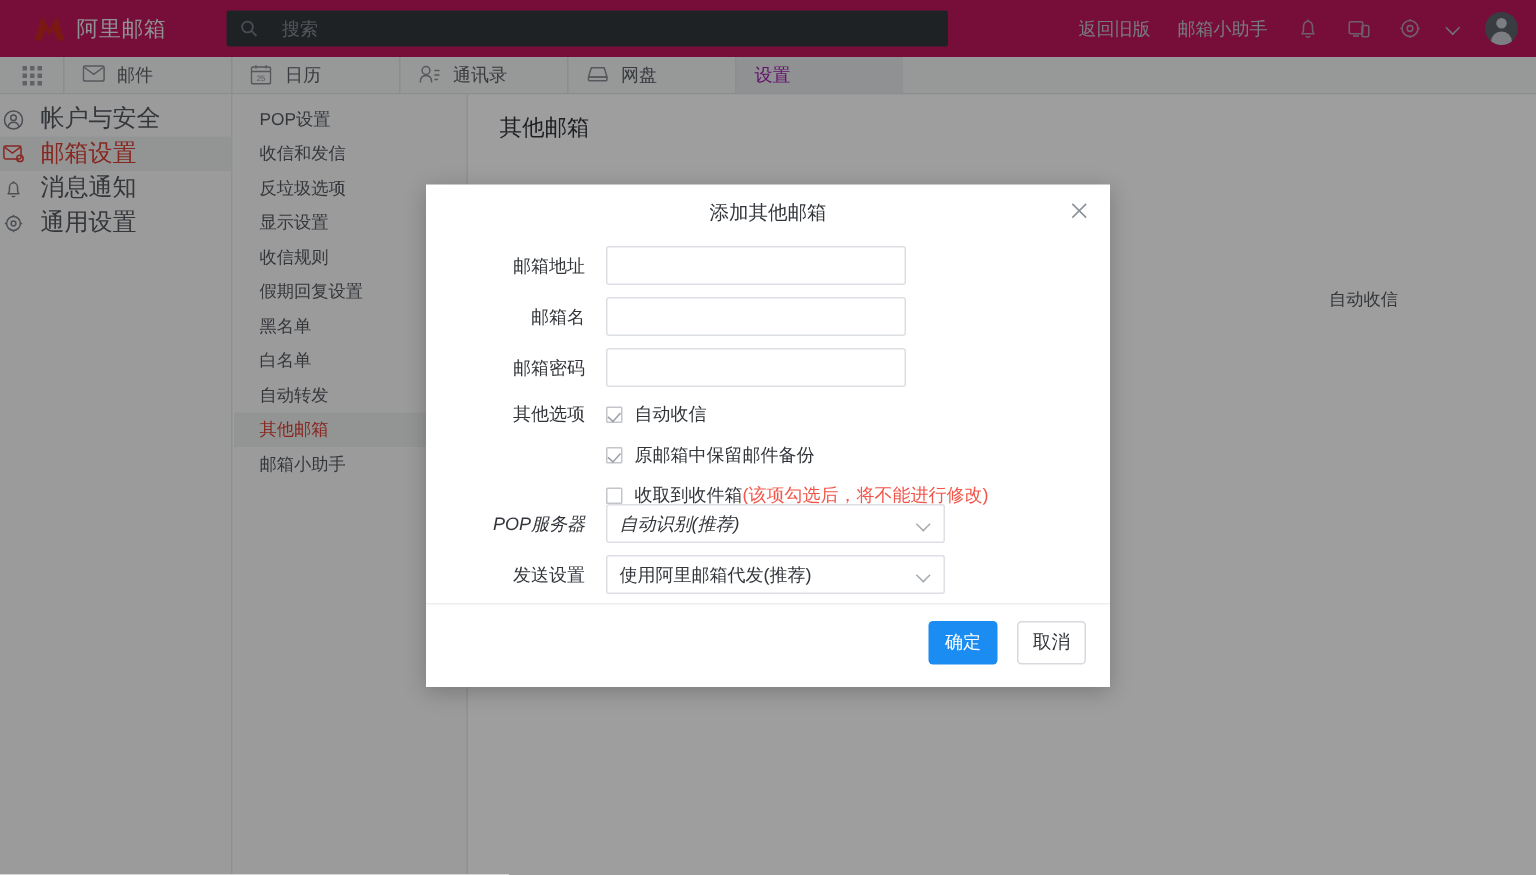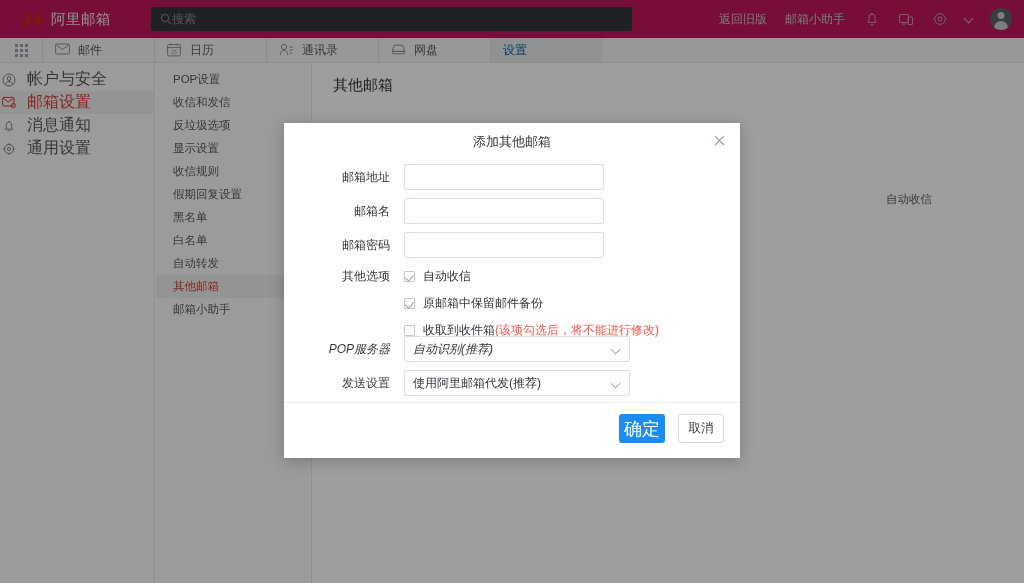--- a/index.html
+++ b/index.html
@@ -18,21 +18,21 @@
   }
   .brand { display: flex; align-items: center; margin-left: 22px; }
   .brand-logo { width: 22px; height: 18px; position: relative; margin-right: 7px; }
   .brand-name { color: #e9eaec; font-size: 14.5px; letter-spacing: 0.5px; }
 
   .searchbox {
     position: absolute; left: 151px; top: 7px; width: 481px; height: 24px;
     background: #33373c; border-radius: 2px; display: flex; align-items: center;
   }
   .search-ic { margin-left: 9px; width: 12px; height: 12px; position: relative; opacity: .65; }
-  .search-ph { color: #868b91; font-size: 12px; margin-left: 0; }
+  .search-ph { color: #868b91; font-size: 12px; margin-left: 16px; }
 
   .top-right { position: absolute; right: 12px; top: 0; height: 38px; display: flex; align-items: center; }
   .top-right .tlink { color: #c3c6ca; font-size: 12px; margin-right: 18px; white-space: nowrap; }
   .top-right .ticon { width: 18px; height: 18px; margin-right: 16px; position: relative; opacity: .8; }
   .avatar {
     width: 22px; height: 22px; border-radius: 50%; background: #5c6369;
     position: relative; overflow: hidden; margin-left: 2px;
   }
   .avatar::before { content:""; position:absolute; left:50%; top:4px; transform:translateX(-50%);
     width:7px; height:7px; border-radius:50%; background:#c9ccd0; }
@@ -50,21 +50,21 @@
     position: absolute; left: 0; top: 38px; width: 1024px; height: 25px;
     background: #f4f5f6; border-bottom: 1px solid #e2e4e6; display: flex; align-items: stretch;
   }
   .grid-btn { width: 42px; display: flex; align-items: center; justify-content: center; }
   .grid-dots { display: grid; grid-template-columns: repeat(3, 3px); gap: 2px; }
   .grid-dots i { width: 3px; height: 3px; background: #9aa0a6; display: block; }
   .navtab {
     display: flex; align-items: center; padding: 0 12px; font-size: 12px;
     color: #5b6066; border-left: 1px solid #e2e4e6; min-width: 112px;
   }
-  .navtab.active { background: #e8eaec; color: #0369a1; }
+  .navtab.active { background: #e8eaec; color: #a21caf; }
   .navtab .tabic { width: 15px; height: 14px; margin-right: 8px; position: relative; }
   .navtab .tablb { white-space: nowrap; }
 
   
   .sidebar1 {
     position: absolute; left: 0; top: 63px; width: 155px; height: 520px;
     background: #fbfbfc; border-right: 1px solid #e6e8ea;
   }
   .s1item { height: 23px; display: flex; align-items: center; padding-left: 2px; font-size: 16px; color: #55595e; text-align: center; }
   .s1item.active { background: #eef0f1; color: #d93f34; }
@@ -125,21 +125,21 @@
   .cbox.checked::after {
     content:""; position:absolute; left:2px; top:1px; width:4px; height:7px;
     border-right: 1.4px solid #9aa0a6; border-bottom: 1.4px solid #9aa0a6; transform: rotate(42deg);
   }
   .opt-text { font-size: 12px; color: #32363b; white-space: nowrap; }
   .opt-warn { color: #f2554a; }
 
   .modal-footer { position: absolute; left: 0; bottom: 0; width: 456px; height: 56px; border-top: 1px solid #eceef0; }
   .btn-primary {
     position: absolute; right: 75px; top: 11px; width: 46px; height: 29px;
-    background: #1b8cf2; color: #fff; border: none; border-radius: 3px; font-size: 18px;
+    background: #1b8cf2; color: #fff; border: none; border-radius: 3px; font-size: 12px;
     font-family: Liberation Mono, monospace; cursor: pointer;
   }
   .btn-default {
     position: absolute; right: 16px; top: 11px; width: 46px; height: 29px;
     background: #fff; color: #32363b; border: 1px solid #d6d9dd; border-radius: 3px; font-size: 12.5px;
     font-family: "Liberation Sans", sans-serif; cursor: pointer;
   }
 
   svg { display: block; }
 </style>

